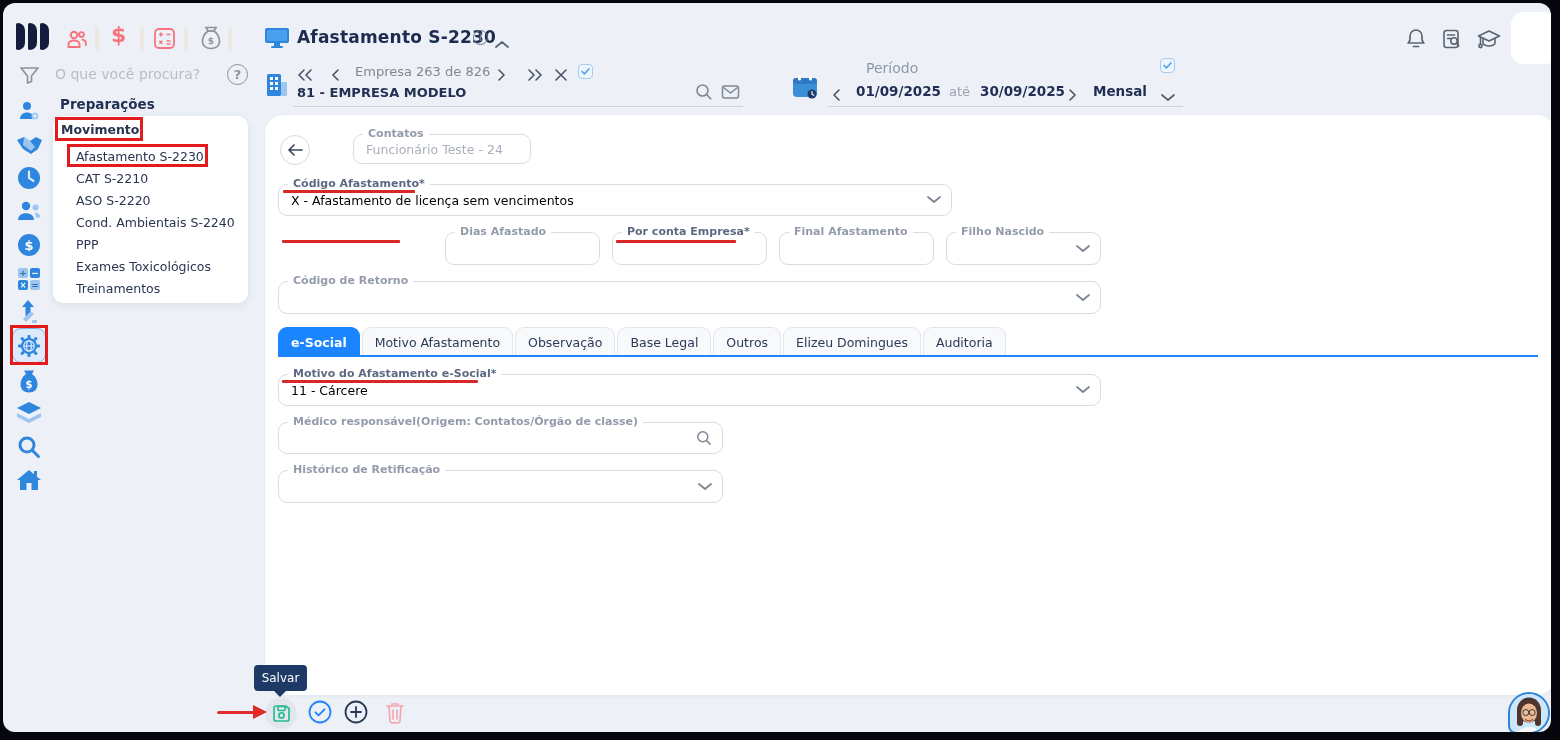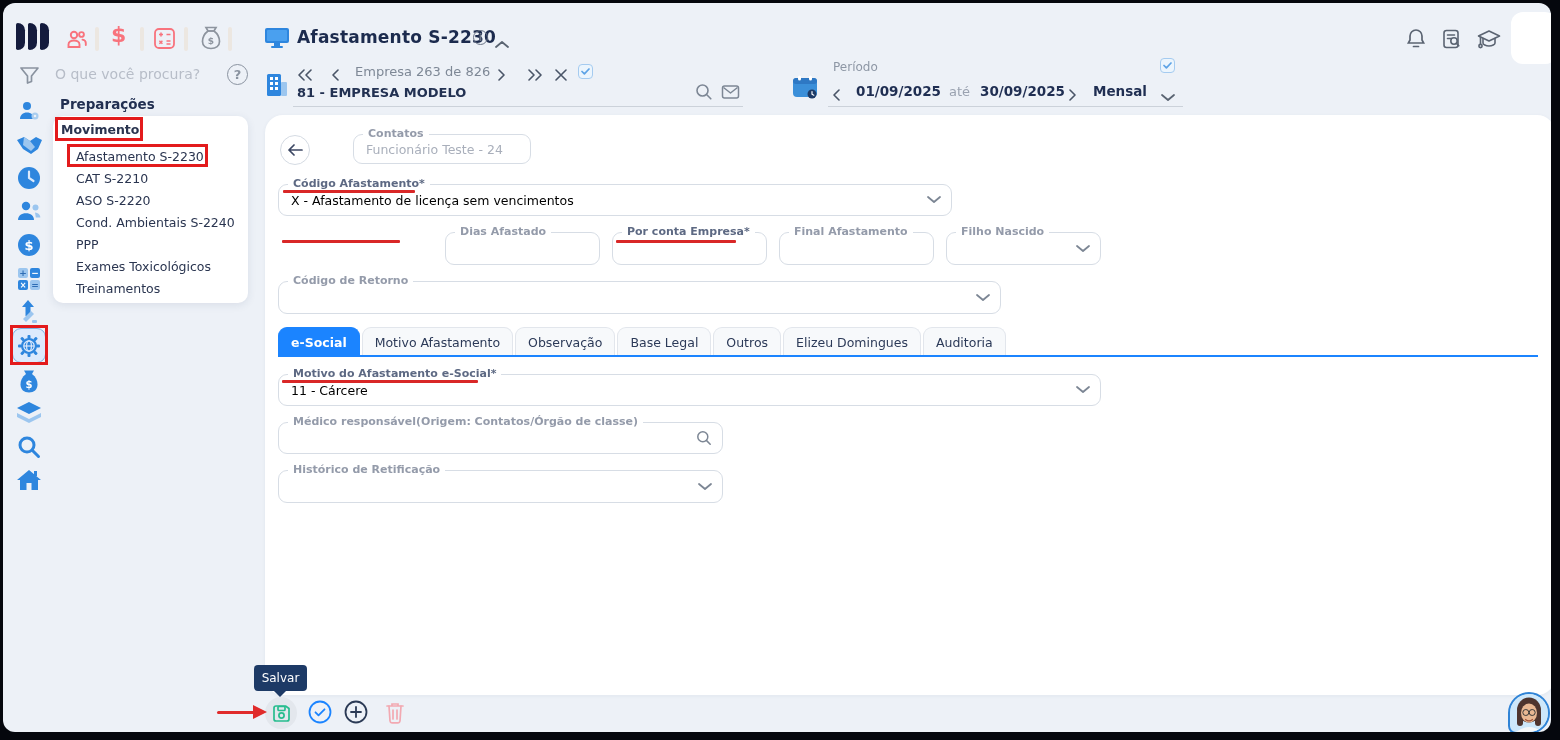--- a/index.html
+++ b/index.html
@@ -24,21 +24,21 @@
   
   .section-hdr { font-size:13.5px; font-weight:bold; color:#223052; }
   .menu-card { position:absolute; background:#fff; border-radius:10px; box-shadow:0 2px 8px rgba(40,60,100,.10); }
   .menu-item { position:absolute; font-size:12.5px; color:#2a3550; white-space:nowrap; cursor:pointer; }
   .menu-item.bold { font-weight:bold; }
 
   
   .nav-label { font-size:13px; color:#7e8896; }
   .company-name { font-size:13px; font-weight:bold; color:#223152; }
   .hairline { position:absolute; height:1px; background:#ccd2da; }
-  .period-label { font-size:12px; color:#8e97a5; }
+  .period-label { font-size:14px; color:#8e97a5;margin-left:33px; }
   .date-txt { font-size:13.5px; font-weight:bold; color:#1f2e52; }
   .ate-txt { font-size:13px; color:#9aa2b0; }
   .mode-txt { font-size:13.5px; font-weight:bold; color:#1f2e52; }
 
   .cbx { position:absolute; width:15px; height:15px; border:1.6px solid #a5cbf0; border-radius:4px; background:#ecf5fd; display:flex; align-items:center; justify-content:center; }
 
   
   .content-card { position:absolute; left:262px; top:112px; width:1290px; height:580px; background:#fff; border-radius:18px; box-shadow:0 1px 4px rgba(40,60,100,.06); }
 
   
@@ -406,21 +406,21 @@
   <div class="fld" style="left:943px;top:229px;width:155px;height:33px;">
     <span class="lbl">Filho Nascido</span>
     <span class="val"></span>
     <span class="chev">
           <svg width="14" height="8" viewBox="0 0 14 8">
             <path d="M1 1l6 5 6-5" fill="none" stroke="#7c8694" stroke-width="1.8" stroke-linecap="round" stroke-linejoin="round"></path>
           </svg>
         </span>
   </div>
 
-  <div class="fld" style="left:275px;top:278px;width:723px;height:33px;">
+  <div class="fld" style="left:275px;top:278px;width:823px;height:33px;">
     <span class="lbl">Código de Retorno</span>
     <span class="val"></span>
     <span class="chev">
           <svg width="14" height="8" viewBox="0 0 14 8">
             <path d="M1 1l6 5 6-5" fill="none" stroke="#7c8694" stroke-width="1.8" stroke-linecap="round" stroke-linejoin="round"></path>
           </svg>
         </span>
   </div>
 
   <div class="tabrow">

